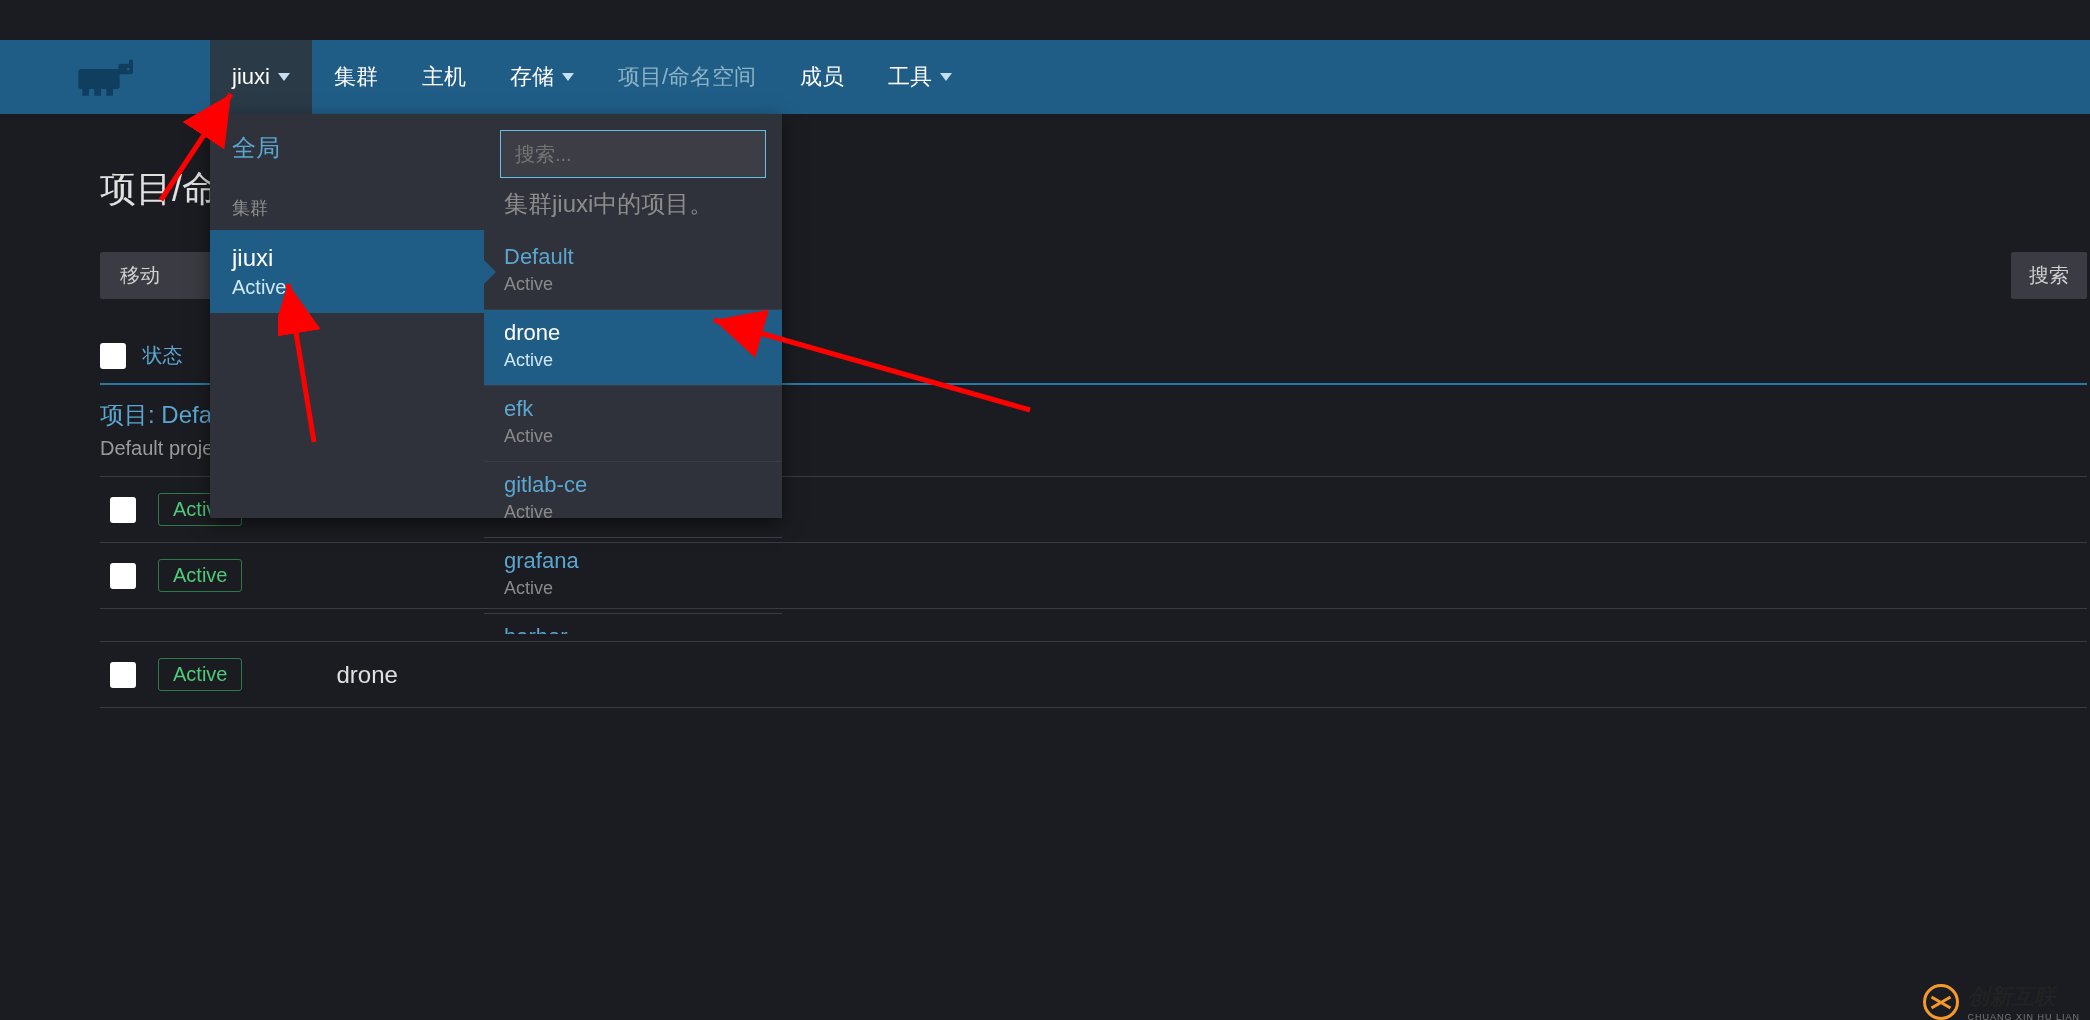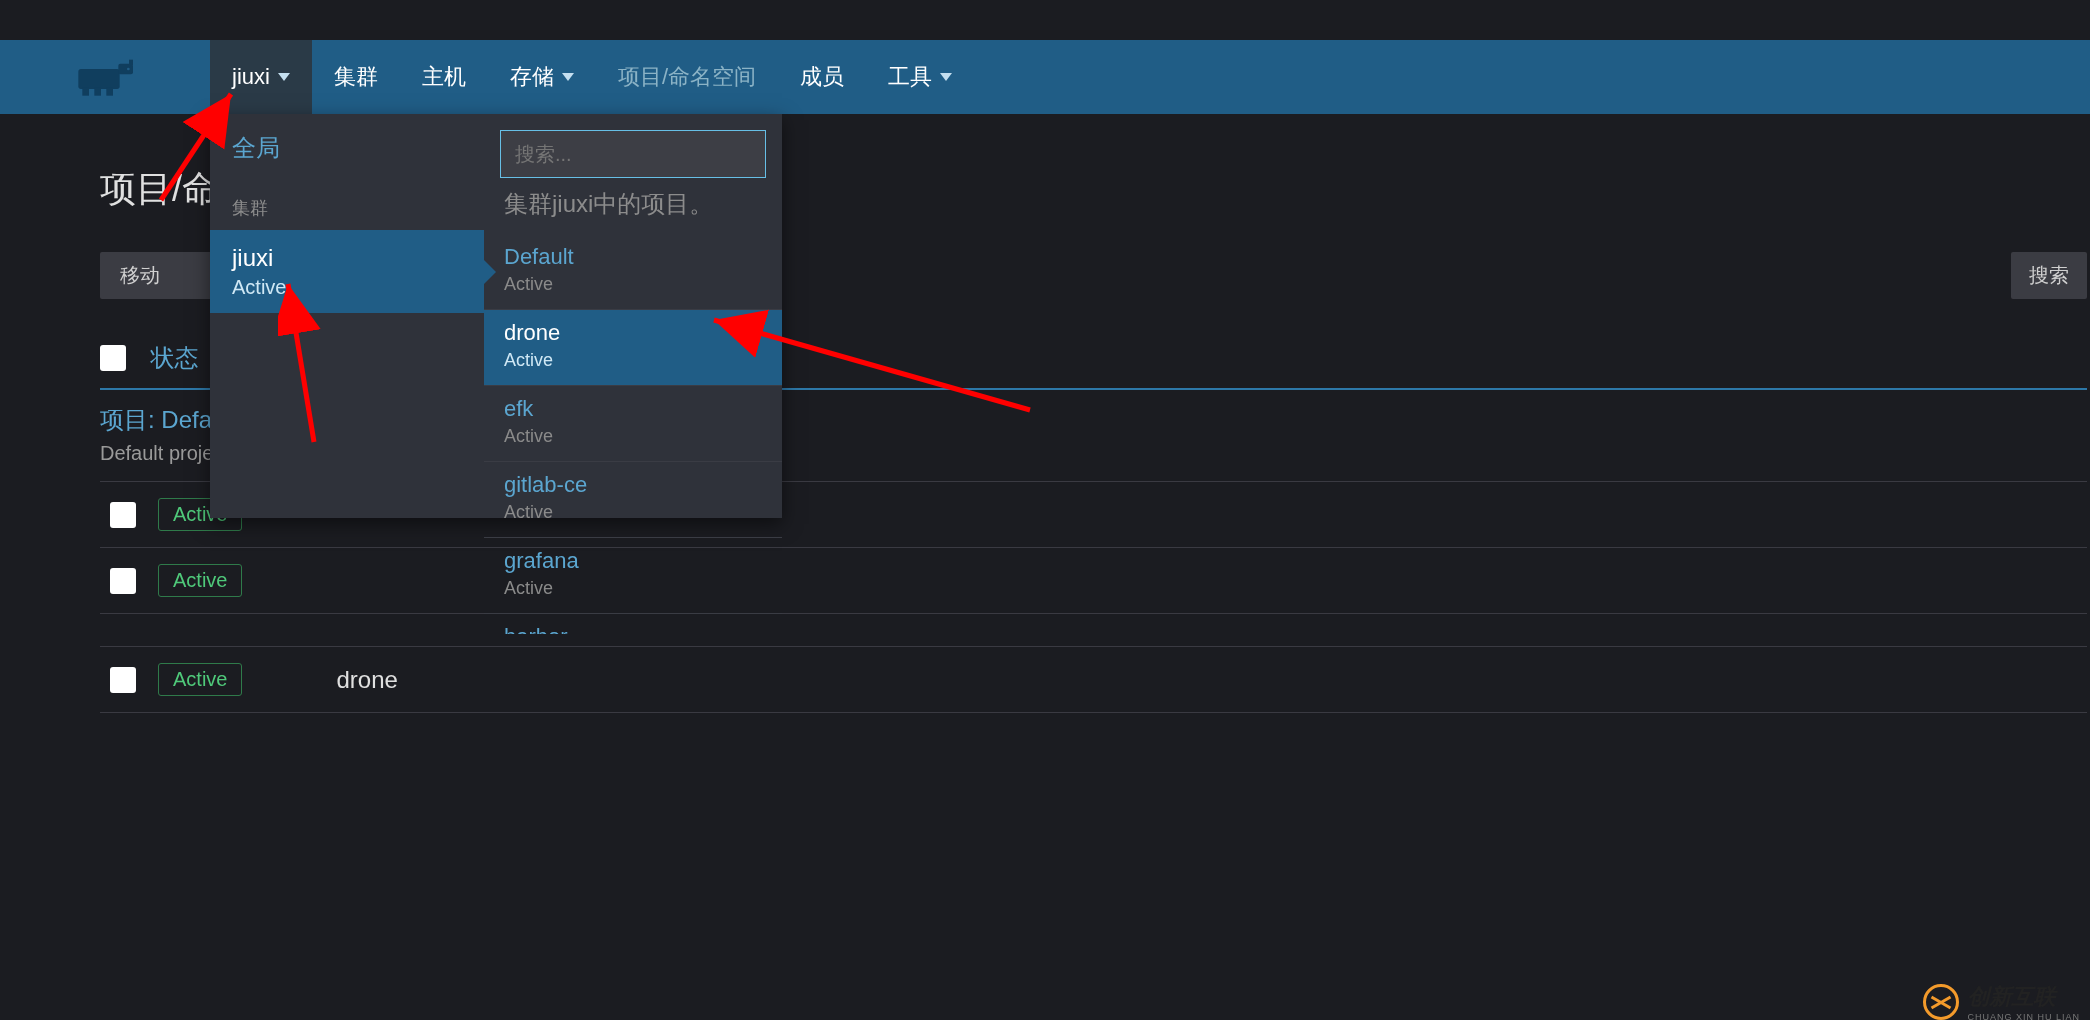--- a/index.html
+++ b/index.html
@@ -13,21 +13,21 @@
     .chev { margin-left:8px; border-left:6px solid transparent; border-right:6px solid transparent; border-top:8px solid #c4dff0; }
     .page-title { position:absolute; left:100px; top:165px; font-size:36px; color:#e0e0e0; font-weight:400; }
     .btn-move { position:absolute; left:100px; top:252px; background:#3b3c43; color:#d0d0d0; font-size:20px; padding:10px 20px; display:flex; align-items:center; cursor:pointer; border-radius:2px;gap:48px; }
     .swap-ico { margin-left:10px; position:relative; width:22px; height:20px; }
     .swap-ico::before,.swap-ico::after { content:""; position:absolute; width:0; height:0; }
     .swap-ico::before { left:0; top:0; border-top:6px solid transparent; border-bottom:6px solid transparent; border-right:10px solid #d0d0d0; }
     .swap-ico::after { right:0; bottom:0; border-top:6px solid transparent; border-bottom:6px solid transparent; border-left:10px solid #d0d0d0; }
     .btn-search { position:absolute; right:3px; top:252px; background:#3b3c43; color:#d0d0d0; font-size:20px; padding:10px 18px; cursor:pointer; border-radius:2px; }
     .list-area { position:absolute; left:100px; right:3px; top:342px; }
     .hdr-chk { display:inline-block; width:26px; height:26px; background:#fff; border-radius:3px; vertical-align:middle; cursor:pointer; }
-    .hdr-lbl { display:inline-block; font-size:24px; color:#5ba6d0; margin-left:20px; vertical-align:middle; }
+    .hdr-lbl { display:inline-block; font-size:20px; color:#5ba6d0; margin-left:12px; vertical-align:middle; }
     .sep-blue { height:2px; background:#2d78a8; margin-top:14px; }
     .proj-row { padding:14px 0 16px 0; }
     .proj-title { font-size:24px; color:#5ba6d0; }
     .proj-sub { font-size:20px; color:#9a9a9a; margin-top:6px; }
     .sep-thin { height:1px; background:#3a3a42; }
     .item-row { display:flex; align-items:center; padding:16px 0; }
     .item-row .chk { width:26px; height:26px; background:#fff; border-radius:3px; cursor:pointer; margin-left:10px; }
     .badge { color:#4fc97a; border:1px solid #2f7a4a; padding:4px 14px; border-radius:3px; margin-left:22px; font-size:20px; }
     .item-name { margin-left:94px; font-size:24px; color:#e0e0e0; }
     

